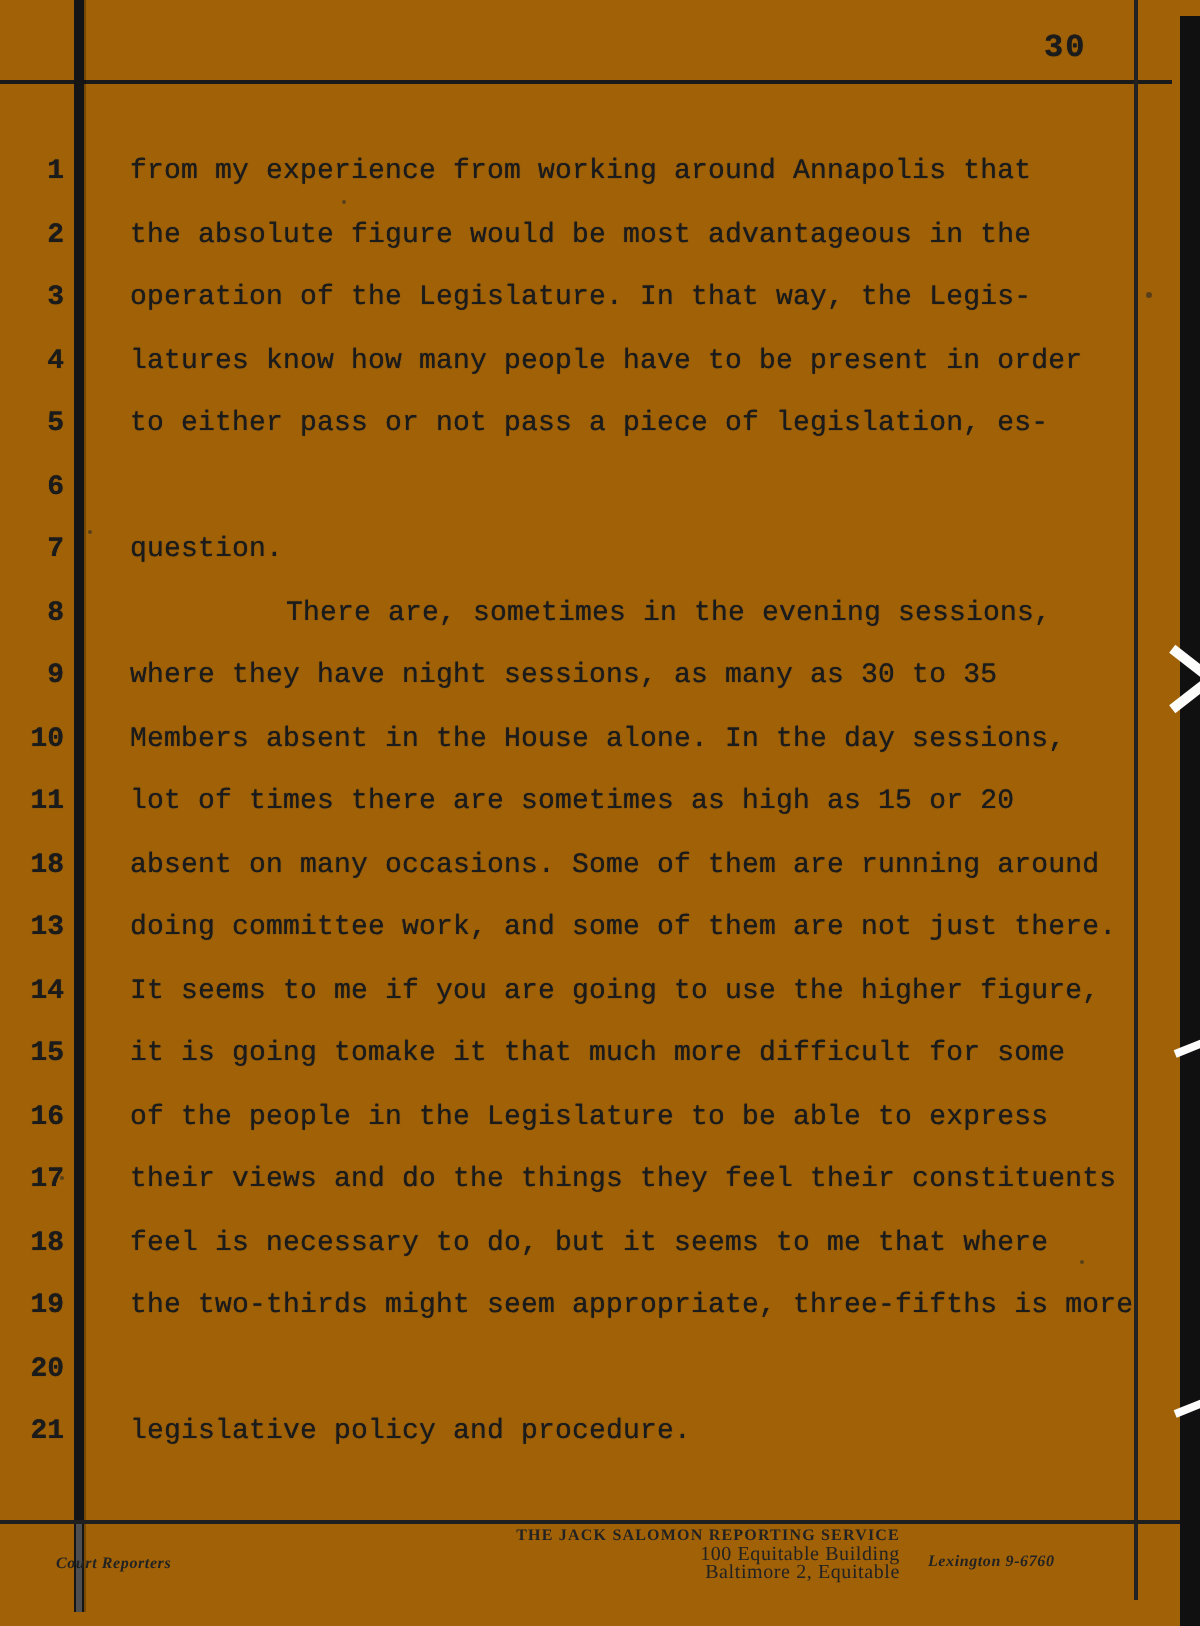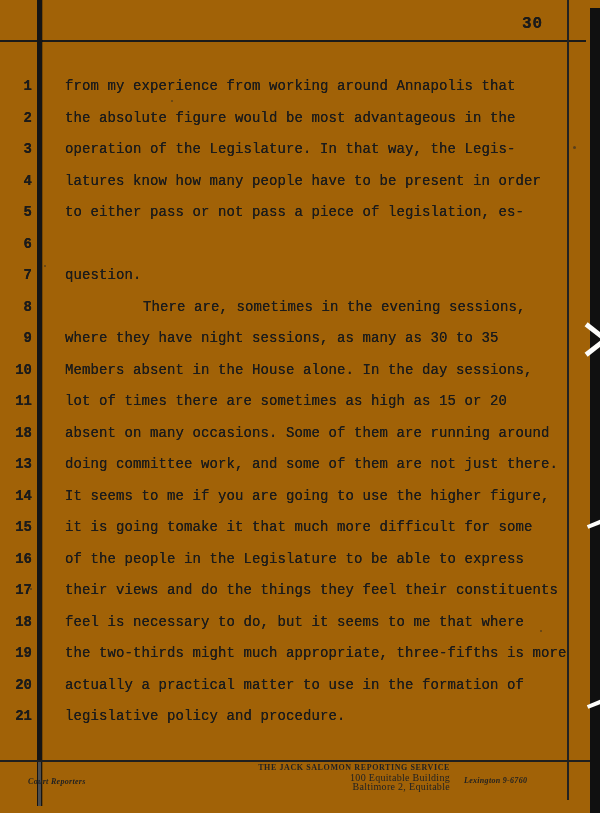--- a/index.html
+++ b/index.html
@@ -157,25 +157,24 @@
       <div class="t-row">
     <span class="num">17</span>
     <span class="text">their views and do the things they feel their constituents</span>
   </div>
       <div class="t-row">
     <span class="num">18</span>
     <span class="text">feel is necessary to do, but it seems to me that where</span>
   </div>
       <div class="t-row">
     <span class="num">19</span>
-    <span class="text">the two-thirds might much appropriate, three-fifths is more</span>
+    <span class="text">the two-thirds might seem appropriate, three-fifths is more</span>
   </div>
       <div class="t-row">
     <span class="num">20</span>
-    <span class="text">actually a practical matter to use in the formation of</span>
   </div>
       <div class="t-row">
     <span class="num">21</span>
     <span class="text">legislative policy and procedure.</span>
   </div>
     </div>
 
   <div class="footer-left">Court Reporters</div>
   <div class="footer-center">
     <div class="fc1">THE JACK SALOMON REPORTING SERVICE</div>

